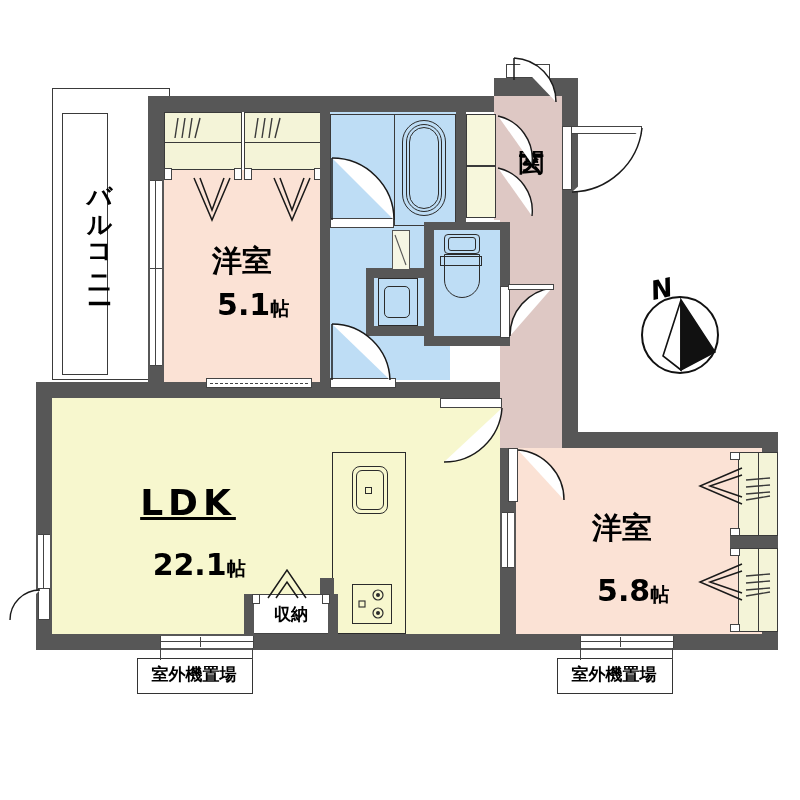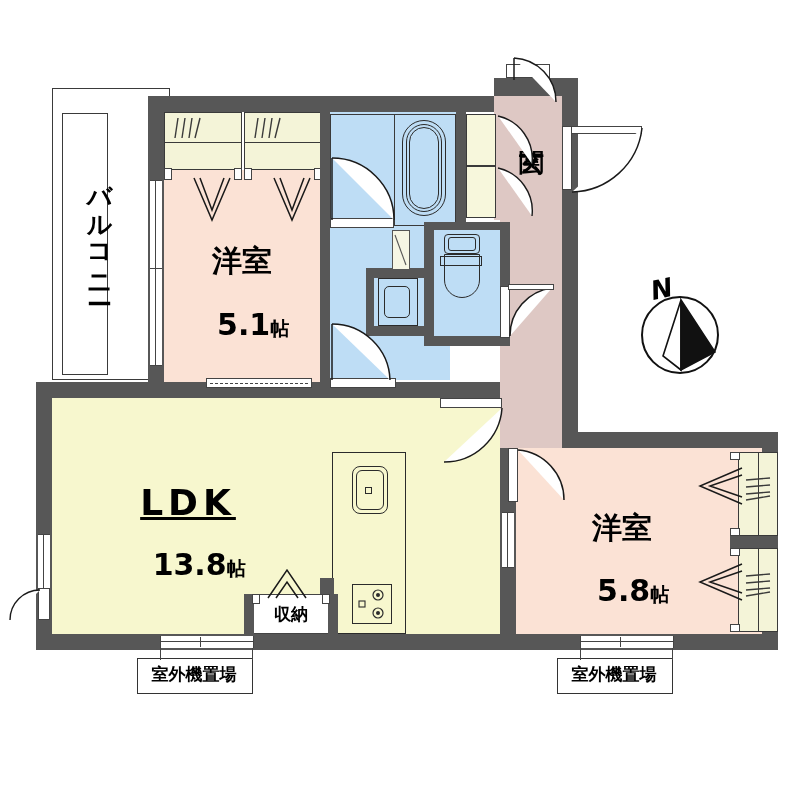--- a/index.html
+++ b/index.html
@@ -110,21 +110,21 @@
   <svg class="abs nolabel" style="left:192px;top:176px;" width="40" height="48">
     <polyline points="2,2 20,44 38,2" fill="none" stroke="#1a1a1a" stroke-width="1.5"></polyline>
     <polyline points="8,2 20,34 32,2" fill="none" stroke="#1a1a1a" stroke-width="1.5"></polyline>
   </svg>
   <svg class="abs nolabel" style="left:272px;top:176px;" width="40" height="48">
     <polyline points="2,2 20,44 38,2" fill="none" stroke="#1a1a1a" stroke-width="1.5"></polyline>
     <polyline points="8,2 20,34 32,2" fill="none" stroke="#1a1a1a" stroke-width="1.5"></polyline>
   </svg>
 
   <div class="lbl lbl-room" style="left:186px;top:245px;width:112px;">洋室</div>
-  <div class="lbl" style="left:176px;top:292px;width:132px;">
+  <div class="lbl" style="left:176px;top:272px;width:132px;">
     <span class="lbl-num">5.1</span><span class="lbl-unit">帖</span>
   </div>
 
   <div class="abs" style="left:150px;top:180px;width:12px;height:186px;background:#fff;border-top:1.3px solid #444;border-bottom:1.3px solid #444;"></div>
   <div class="abs" style="left:155px;top:180px;width:0;height:186px;border-left:1.2px solid #444;"></div>
   <div class="abs" style="left:150px;top:268px;width:12px;height:0;border-top:1.2px solid #444;"></div>
 
   <div class="abs" style="left:206px;top:378px;width:106px;height:10px;background:#fff;border:1.2px solid #444;"></div>
   <div class="abs" style="left:210px;top:383px;width:98px;height:0;border-top:1.3px dashed #444;"></div>
 
@@ -208,21 +208,21 @@
     <path d="M62,2 A58,58 0 0 1 4,56" fill="#fff" stroke="#1a1a1a" stroke-width="1.5"></path>
   </svg>
 
   <div class="abs" style="left:508px;top:448px;width:10px;height:54px;background:#fff;border:1.2px solid #444;"></div>
   <svg class="abs nolabel" style="left:516px;top:448px;" width="52" height="56">
     <path d="M2,2 A50,50 0 0 1 48,52" fill="#fff" stroke="#1a1a1a" stroke-width="1.5"></path>
   </svg>
 
   <div class="lbl lbl-room" style="left:118px;top:484px;width:140px;font-size:36px;letter-spacing:5px;text-decoration:underline;">LDK</div>
   <div class="lbl" style="left:110px;top:532px;width:156px;">
-    <span class="lbl-num">13.8</span><span class="lbl-unit">帖</span>
+    <span class="lbl-num">22.1</span><span class="lbl-unit">帖</span>
   </div>
 
   <div class="fix" style="left:332px;top:452px;width:74px;height:182px;"></div>
   <div class="fix" style="left:352px;top:466px;width:36px;height:48px;border-radius:8px;"></div>
   <div class="fix" style="left:356px;top:470px;width:28px;height:40px;border-radius:6px;border-width:1px;"></div>
   <div class="fix" style="left:365px;top:487px;width:7px;height:7px;border-width:1px;"></div>
 
   <div class="fix" style="left:352px;top:584px;width:40px;height:40px;"></div>
   <svg class="abs nolabel" style="left:352px;top:584px;" width="40" height="40">
     <circle cx="26" cy="11" r="5" fill="none" stroke="#2b2b2b" stroke-width="1.2"></circle>

